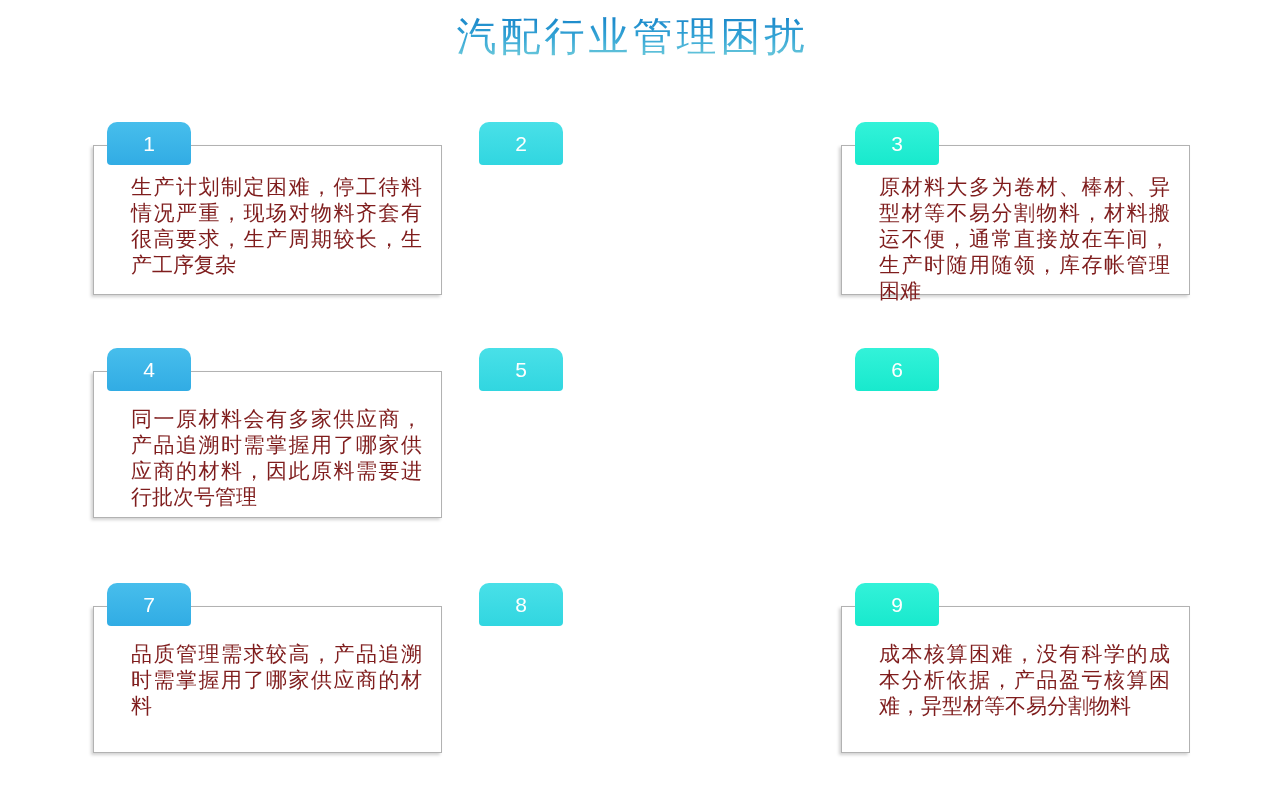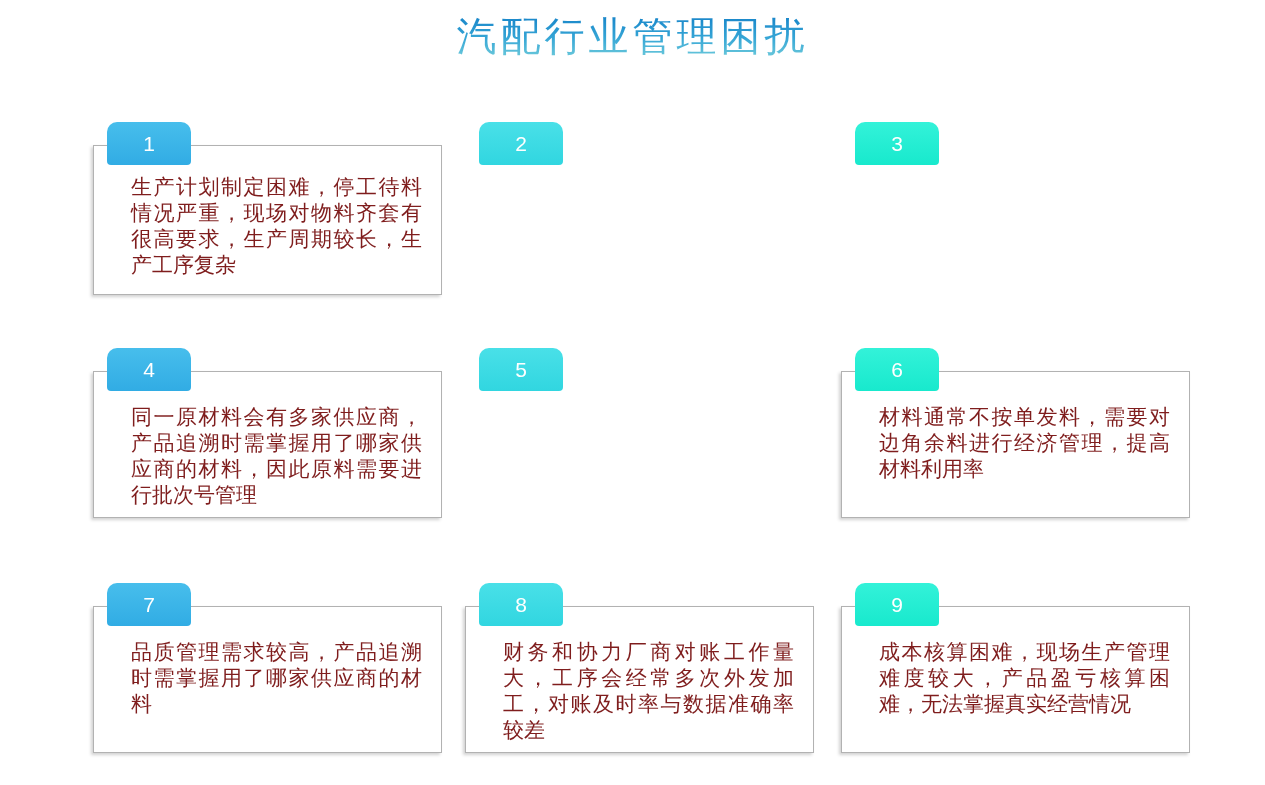--- a/index.html
+++ b/index.html
@@ -52,21 +52,21 @@
     z-index: 1;
   }
   .card-text {
     padding: 28px 19px 0 37px;
     font-size: 21px;
     line-height: 26px;
     color: #7f1d1d;
     text-align: justify;
     text-justify: inter-ideograph;
   }
-  .r1 .card-text, .r2 .card-text { padding-top: 34px; font-family: Liberation Mono, monospace; }
+  .r1 .card-text, .r2 .card-text { padding-top: 34px; }
 
   
   .c0 { left: 93px; }  .c1 { left: 465px; }  .c2 { left: 841px; }
   .r0 { top: 122px; }  .r1 { top: 348px; }   .r2 { top: 583px; }
 </style>
 </head>
 <body>
 
 <div class="slide">
 
@@ -80,54 +80,51 @@
       <p class="card-text">生产计划制定困难，停工待料情况严重，现场对物料齐套有很高要求，生产周期较长，生产工序复杂</p>
     </div>
   </div>
 
   <div class="cell r0 c1">
     <div class="badge cyan">2</div>
   </div>
 
   <div class="cell r0 c2">
     <div class="badge teal">3</div>
+    <div class="card">
+      <p class="card-text">原材料大多为卷材、棒材、异型材等不易分割物料，材料搬运不便，通常直接放在车间，生产时随用随领，库存帐管理困难</p>
+    </div>
   </div>
 
   <div class="cell r1 c0">
     <div class="badge blue">4</div>
     <div class="card">
       <p class="card-text">同一原材料会有多家供应商，产品追溯时需掌握用了哪家供应商的材料，因此原料需要进行批次号管理</p>
     </div>
   </div>
 
   <div class="cell r1 c1">
     <div class="badge cyan">5</div>
   </div>
 
   <div class="cell r1 c2">
     <div class="badge teal">6</div>
-    <div class="card">
-      <p class="card-text">材料通常不按单发料，需要对边角余料进行经济管理，提高材料利用率</p>
-    </div>
   </div>
 
   <div class="cell r2 c0">
     <div class="badge blue">7</div>
     <div class="card">
       <p class="card-text">品质管理需求较高，产品追溯时需掌握用了哪家供应商的材料</p>
     </div>
   </div>
 
   <div class="cell r2 c1">
     <div class="badge cyan">8</div>
-    <div class="card">
-      <p class="card-text">财务和协力厂商对账工作量大，工序会经常多次外发加工，对账及时率与数据准确率较差</p>
-    </div>
   </div>
 
   <div class="cell r2 c2">
     <div class="badge teal">9</div>
     <div class="card">
-      <p class="card-text">成本核算困难，现场生产管理难度较大，产品盈亏核算困难，无法掌握真实经营情况</p>
+      <p class="card-text">成本核算困难，没有科学的成本分析依据，产品盈亏核算困难，异型材等不易分割物料</p>
     </div>
   </div>
 
 </div>
 
 </body></html>

